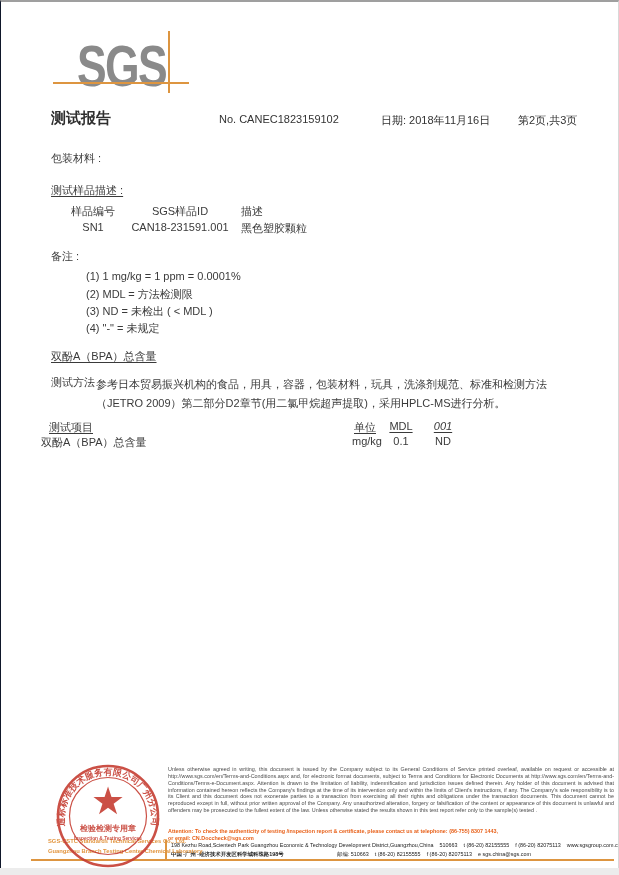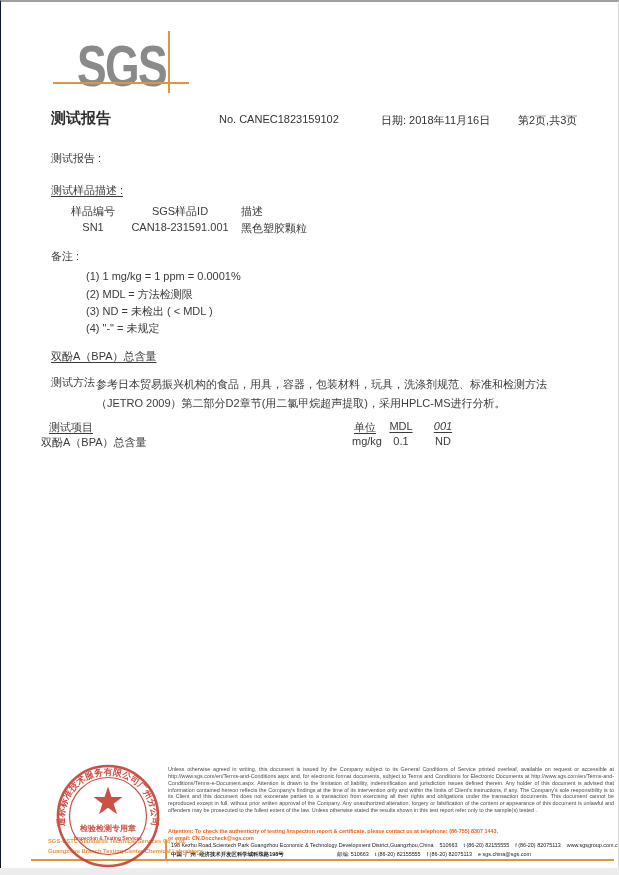--- a/index.html
+++ b/index.html
@@ -68,21 +68,21 @@
     <div class="logo-text">SGS</div>
     <div class="logo-hline"></div>
     <div class="logo-vline"></div>
   </div>
 
   <div class="title">测试报告</div>
   <div class="hmeta" style="left:218px;">No. CANEC1823159102</div>
   <div class="hmeta" style="left:380px;">日期: 2018年11月16日</div>
   <div class="hmeta" style="left:517px;">第2页,共3页</div>
 
-  <div class="lbl" style="left:50px; top:149px;">测试报告 :</div>
+  <div class="lbl" style="left:50px; top:149px;">包装材料 :</div>
 
   <div class="lbl bold und" style="left:50px; top:181px;">测试样品描述 :</div>
 
   <div>
     <div class="cell bold ctr" style="left:57px;  top:202px; width:70px;">样品编号</div>
     <div class="cell bold ctr" style="left:130px; top:202px; width:98px;">SGS样品ID</div>
     <div class="cell bold" style="left:240px; top:202px;">描述</div>
     <div class="cell ctr" style="left:57px;  top:219px; width:70px;">SN1</div>
     <div class="cell ctr" style="left:130px; top:219px; width:98px;">CAN18-231591.001</div>
     <div class="cell" style="left:240px; top:219px;font-family:Liberation Mono, monospace;">黑色塑胶颗粒</div>

